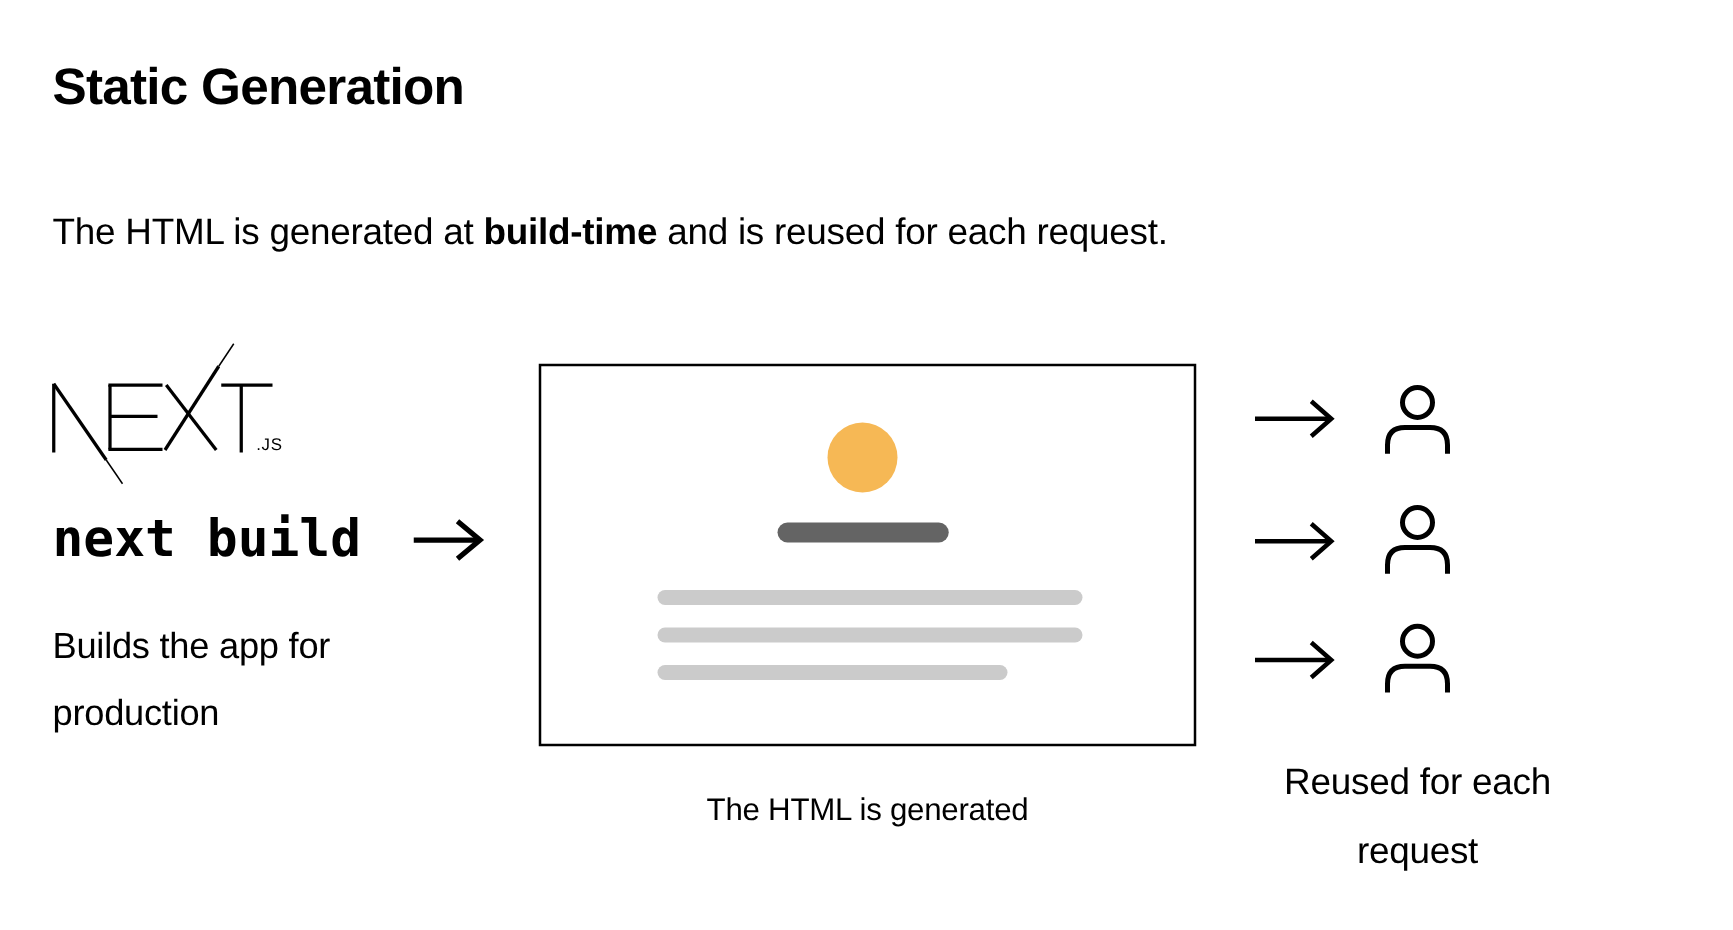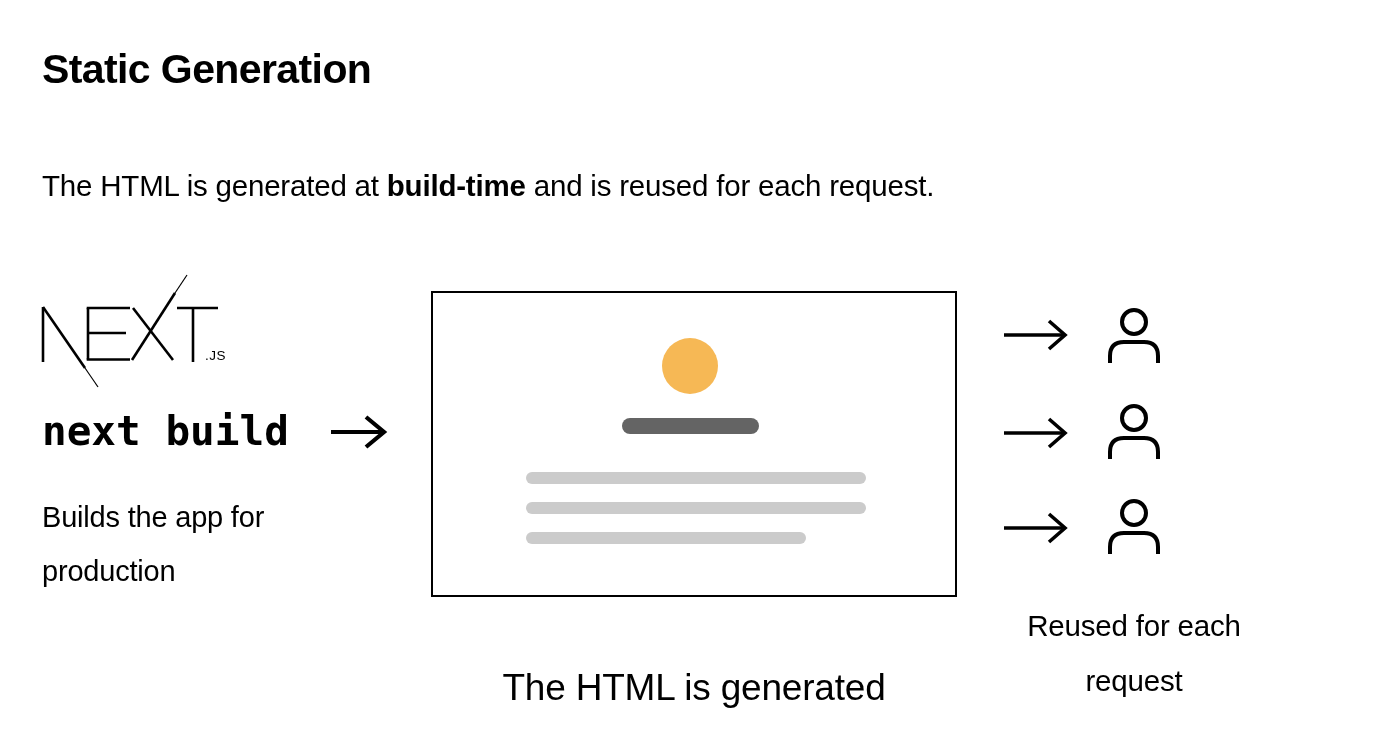--- a/index.html
+++ b/index.html
@@ -64,24 +64,24 @@
     width: 137px; height: 16px;
     border-radius: 8px;
     background: #646464;
   }
   .mock-light-bar { background: #CBCBCB; border-radius: 6px; height: 12px; left: 93px; }
   .mock-light-bar.b1 { top: 179px; width: 340px; }
   .mock-light-bar.b2 { top: 209px; width: 340px; }
   .mock-light-bar.b3 { top: 239px; width: 280px; }
 
   .box-caption {
-    left: 431px; top: 667px;
+    left: 431px; top: 634px;
     width: 526px;
     text-align: center;
-    font-size: 37px;
+    font-size: 25px;
     letter-spacing: -0.2px;
   }
 
   .flow-arrow-svg { left: 1003px; width: 66px; height: 32px; }
   .flow-arrow-svg.r1 { top: 319px; }
   .flow-arrow-svg.r2 { top: 417px; }
   .flow-arrow-svg.r3 { top: 512px; }
 
   .person-svg { left: 1106px; width: 56px; height: 58px; }
   .person-svg.r1 { top: 306px; }

